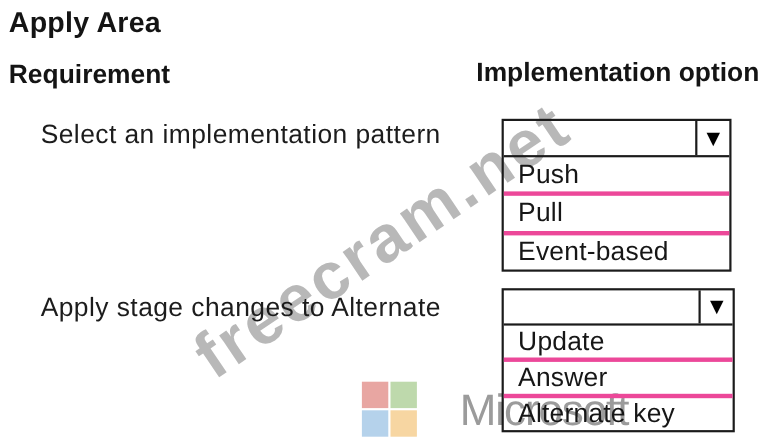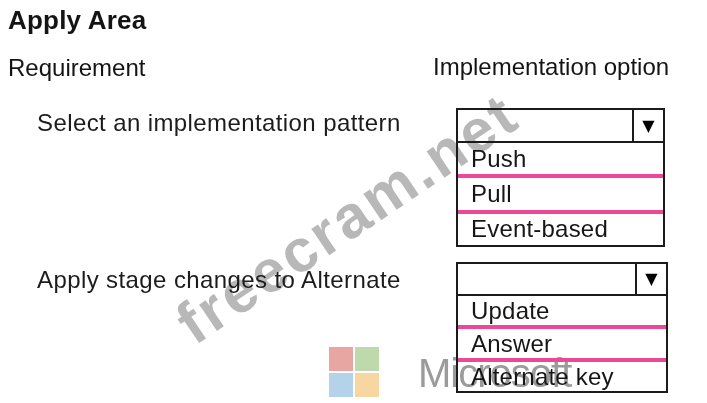--- a/index.html
+++ b/index.html
@@ -45,21 +45,21 @@
   }
 
   
   .page-title {
     position: absolute; left: 8px; top: 5px;
     font-size: 26px; font-weight: bold; color: #141414;
     letter-spacing: 0.2px; z-index: 2;
   }
   .col-hdr {
     position: absolute;
-    font-size: 24px; font-weight: normal; color: #141414;
+    font-size: 24px; font-weight: bold; color: #141414;
     z-index: 2; white-space: nowrap;
   }
   .col-hdr.req  { left: 8px;   top: 54px; }
   .col-hdr.impl { left: 433px; top: 53px; text-align: right; }
 
   .row-label {
     position: absolute; left: 8px;
     font-size: 24px; color: #1c1c1c;
     letter-spacing: 0.4px; z-index: 2; white-space: nowrap; margin-left: 29px;
   }

